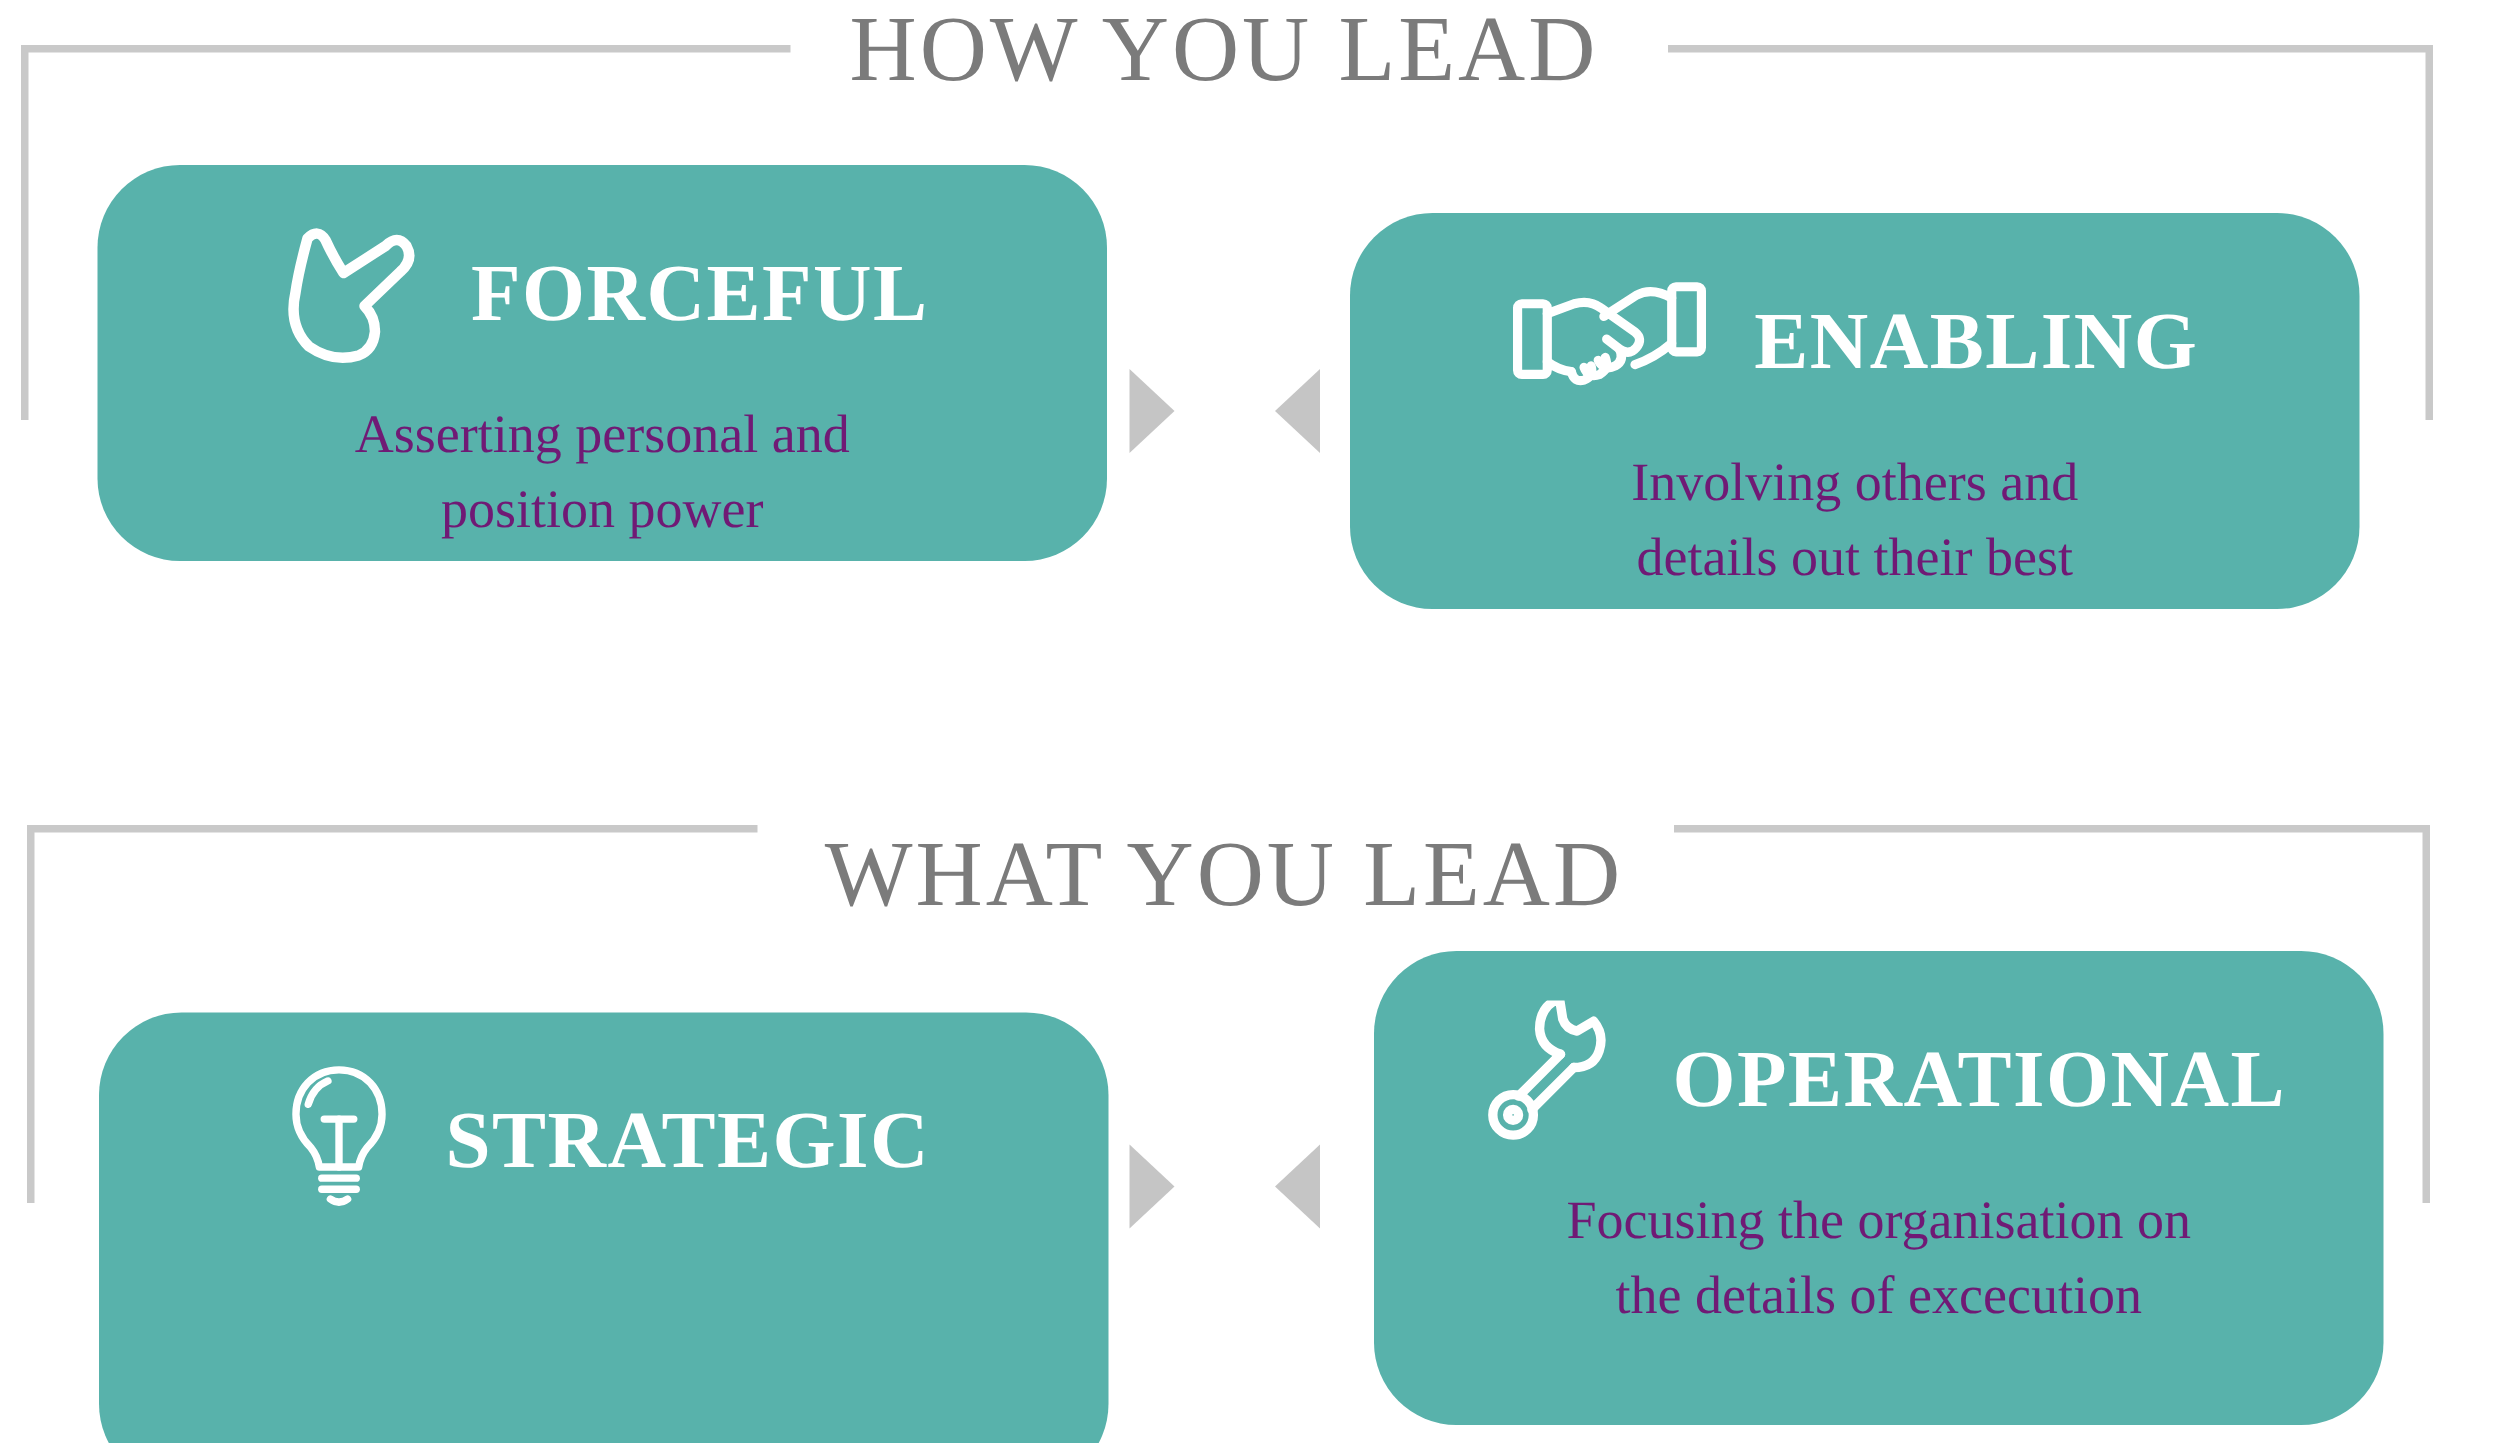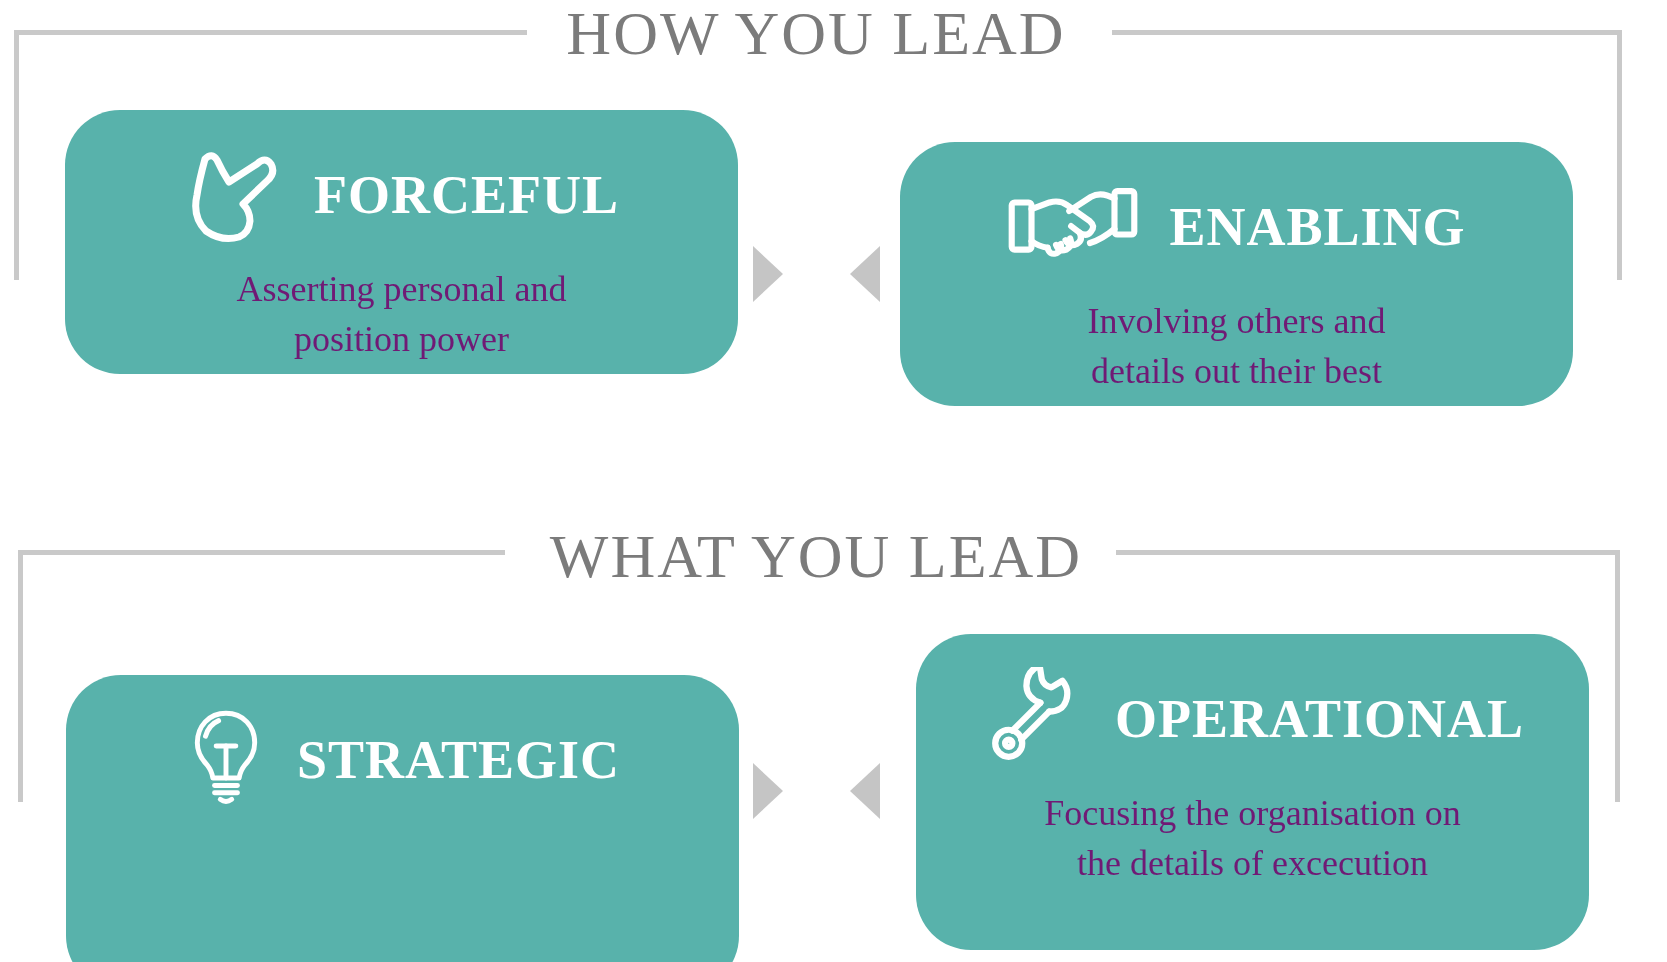--- a/index.html
+++ b/index.html
@@ -120,21 +120,21 @@
     <div class="arrow-left" style="left:850px;top:246px;"></div>
   </div>
 
   <div>
 
     <div class="hline" style="left:18px;top:550px;width:487px;"></div>
     <div class="vline" style="left:18px;top:550px;height:252px;"></div>
     <div class="hline" style="left:1116px;top:550px;width:504px;"></div>
     <div class="vline" style="left:1615px;top:550px;height:252px;"></div>
 
-    <div class="section-header" style="top:521px;">WHAT YOU LEAD</div>
+    <div class="section-header" style="top:548px;">WHAT YOU LEAD</div>
 
     <div class="card" style="left:66px;top:634px;height:316px;margin-top:41px;">
       <div class="card-head">
         <span>
           <svg width="82" height="108" viewBox="0 0 100 130">
             <g class="icon-stroke" stroke-width="6">
               <path d="M50 8 C 29 8, 15 24, 15 44 C 15 57, 21 65, 27 71 C 31 76, 33 80, 34 87 L 66 87 C 67 80, 69 76, 73 71 C 79 65, 85 57, 85 44 C 85 24, 71 8, 50 8 Z"></path>
               <path d="M38 48 L62 48"></path>
               <path d="M50 48 L50 87"></path>
               <path d="M36 96 L64 96"></path>

